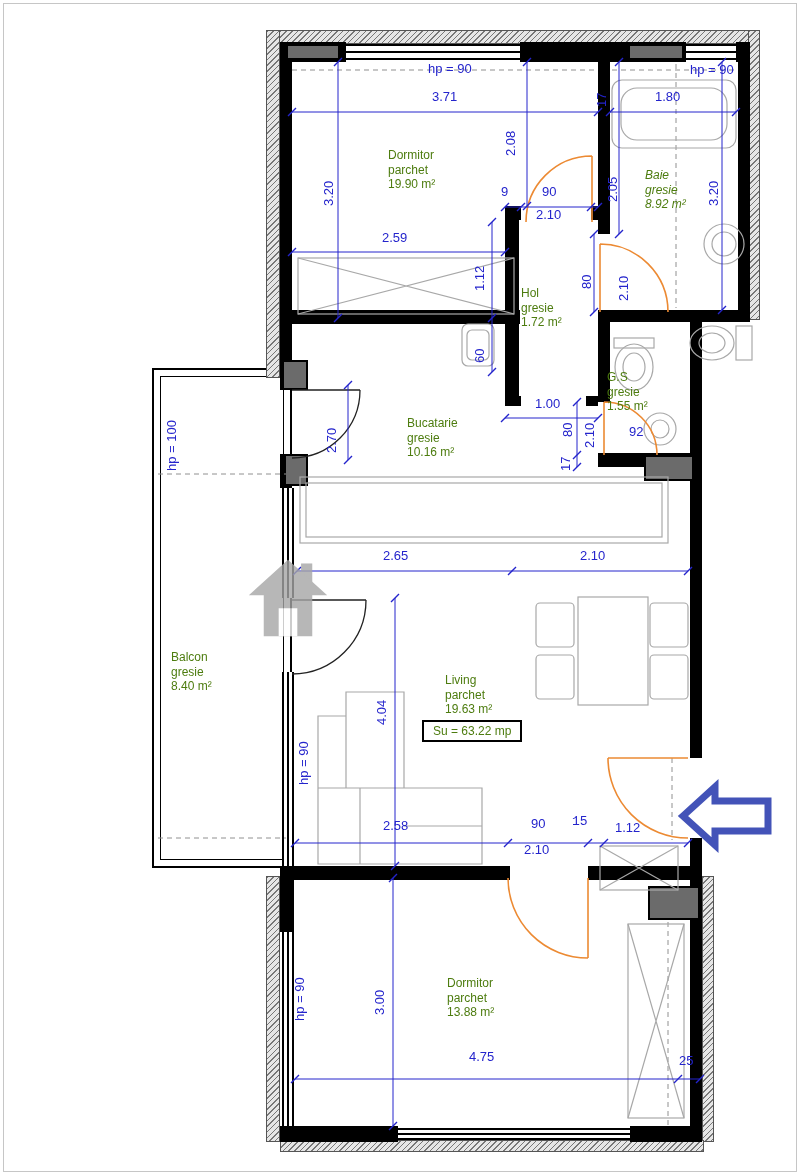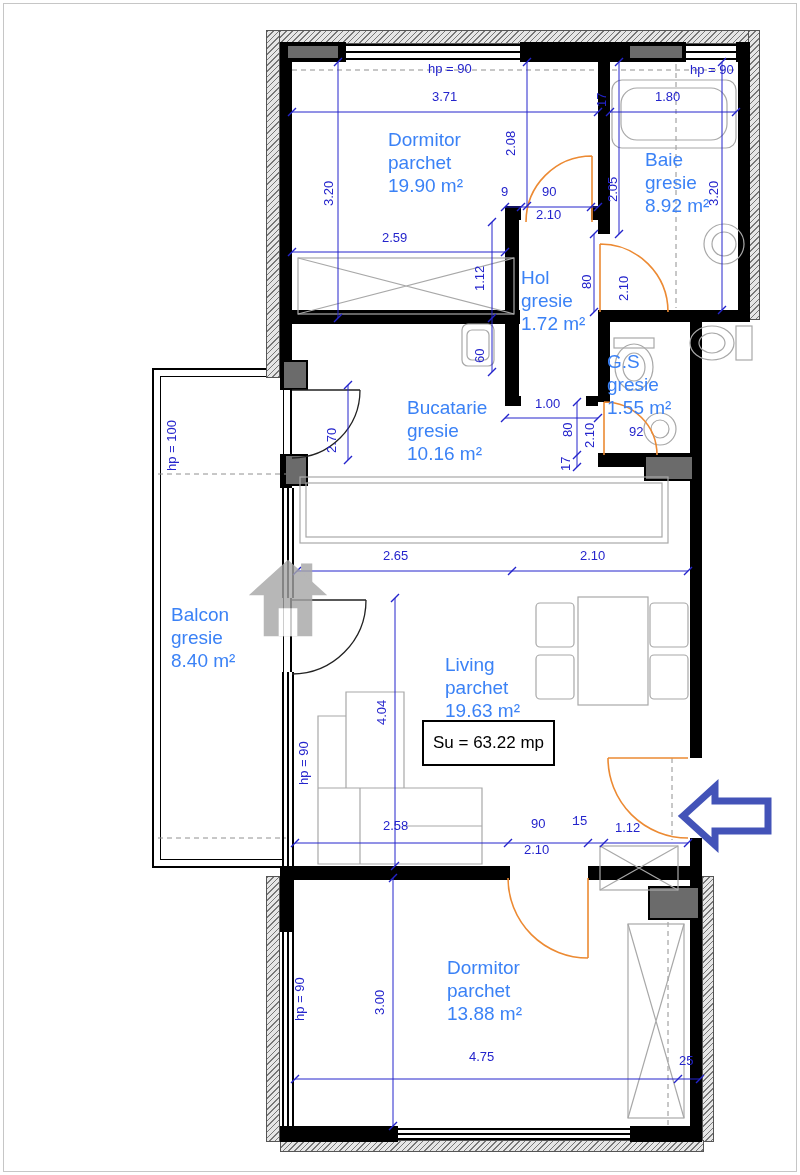--- a/index.html
+++ b/index.html
@@ -11,24 +11,24 @@
          background-image:repeating-linear-gradient(135deg,#777 0,#777 1px,transparent 1px,transparent 4px);
          border:1px solid #555;box-sizing:border-box;}
   .gbox{position:absolute;background:#6b6b6b;border:2px solid #000;box-sizing:border-box;}
   .winh{position:absolute;background:linear-gradient(to bottom,#000 0 2px,#fff 2px calc(50% - 1px),#000 calc(50% - 1px) calc(50% + 1px),#fff calc(50% + 1px) calc(100% - 2px),#000 calc(100% - 2px) 100%);}
   .winv{position:absolute;background:linear-gradient(to right,#000 0 2px,#fff 2px calc(50% - 1px),#000 calc(50% - 1px) calc(50% + 1px),#fff calc(50% + 1px) calc(100% - 2px),#000 calc(100% - 2px) 100%);}
   .balc-out{position:absolute;left:152px;top:368px;width:140px;height:500px;border:2px solid #000;box-sizing:border-box;}
   .balc-in{position:absolute;left:160px;top:376px;width:124px;height:484px;border:1px solid #000;box-sizing:border-box;}
   svg.overlay{position:absolute;left:0;top:0;z-index:5;}
   .dim{position:absolute;color:#2424cc;font-size:13px;white-space:nowrap;z-index:8;line-height:1;}
   .vdim{transform:rotate(-90deg);transform-origin:0 0;}
-  .room{position:absolute;color:#3b82f6;font-size:19px;line-height:1.22;z-index:7;}
+  .room{position:absolute;color:#4d7c0f;font-size:12px;line-height:1.22;z-index:7;margin-top:20px;}
   .room span{display:block;}
   .subox{position:absolute;left:422px;top:720px;border:2px solid #000;background:#fff;
-         padding:11px 9px;font-size:17px;color:#000000;z-index:9;white-space:nowrap;}
+         padding:2px 9px;font-size:12px;color:#4d7c0f;z-index:9;white-space:nowrap;}
   .wm{position:absolute;left:240px;top:556px;display:flex;align-items:flex-end;opacity:.8;z-index:10;pointer-events:none;}
   .wm-axa{font-size:66px;font-weight:bold;color:#a6a6a6;line-height:.85;letter-spacing:1px;}
   .wm-imo{font-size:56px;font-weight:400;color:#e795a3;line-height:.9;letter-spacing:1px;}
 </style>
 </head>
 <body>
 
 <div id="stage">
   <div class="frame"></div>
 
@@ -180,41 +180,41 @@
       <span class="dim vdim" style="left: 375px; top: 725px;">4.04</span>
       <span class="dim vdim" style="left: 297px; top: 785px;">hp = 90</span>
       <span class="dim vdim" style="left: 165px; top: 471px;">hp = 100</span>
       <span class="dim vdim" style="left: 373px; top: 1015px;">3.00</span>
       <span class="dim vdim" style="left: 293px; top: 1021px;">hp = 90</span>
       <div class="room" style="left: 388px; top: 128px;">
         <span>Dormitor</span>
         <span>parchet</span>
         <span>19.90 m²</span>
       </div>
-      <div class="room" style="left: 645px; top: 148px;">
+      <div class="room" style="left: 645px; top: 148px; font-style: italic;">
         <span>Baie</span>
         <span>gresie</span>
         <span>8.92 m²</span>
       </div>
       <div class="room" style="left: 521px; top: 266px;">
         <span>Hol</span>
         <span>gresie</span>
         <span>1.72 m²</span>
       </div>
       <div class="room" style="left: 607px; top: 350px;">
         <span>G.S</span>
         <span>gresie</span>
         <span>1.55 m²</span>
       </div>
       <div class="room" style="left: 407px; top: 396px;">
         <span>Bucatarie</span>
         <span>gresie</span>
         <span>10.16 m²</span>
       </div>
-      <div class="room" style="left: 171px; top: 603px;">
+      <div class="room" style="left: 171px; top: 630px;">
         <span>Balcon</span>
         <span>gresie</span>
         <span>8.40 m²</span>
       </div>
       <div class="room" style="left: 445px; top: 653px;">
         <span>Living</span>
         <span>parchet</span>
         <span>19.63 m²</span>
       </div>
       <div class="room" style="left: 447px; top: 956px;">

